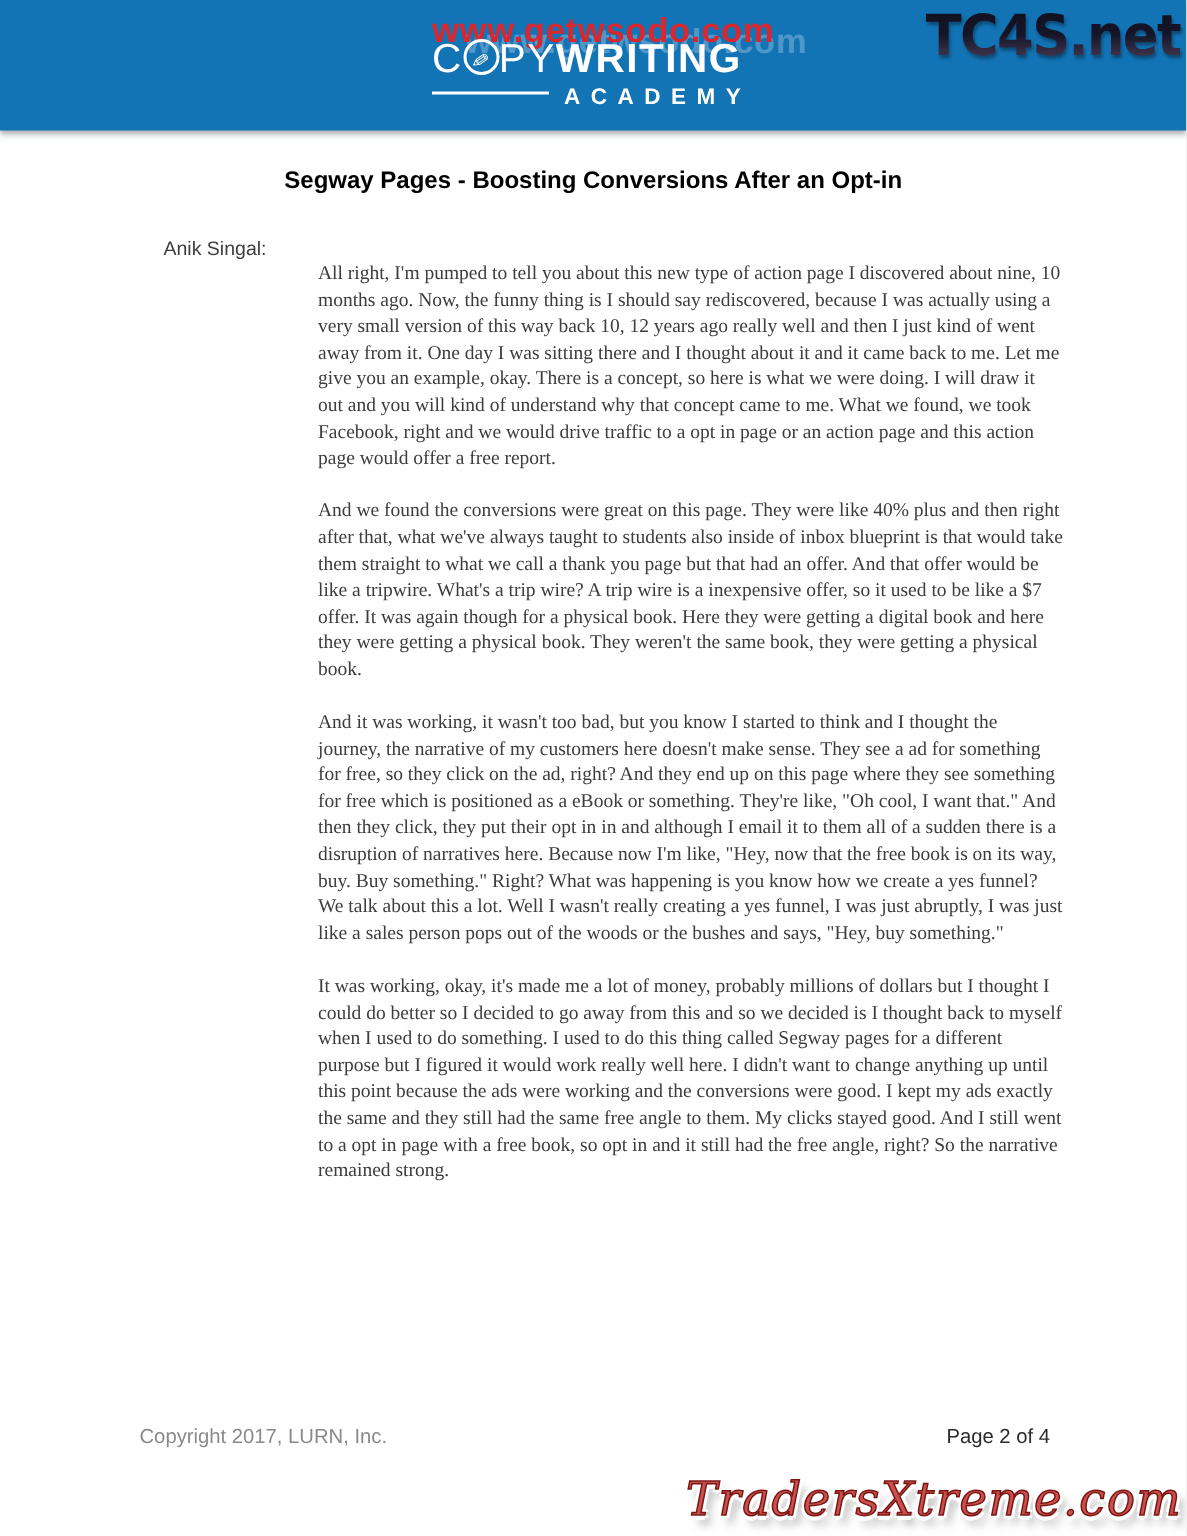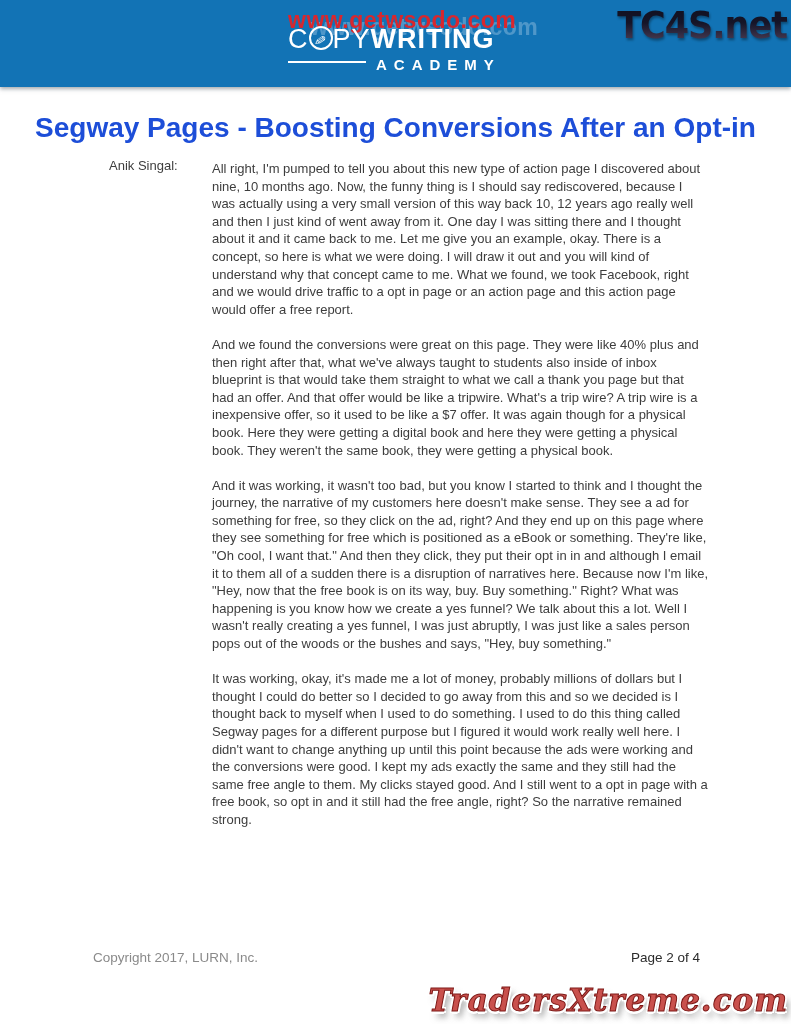--- a/index.html
+++ b/index.html
@@ -55,32 +55,32 @@
     background:linear-gradient(180deg,#10101f 0%,#151528 45%,#564660 100%);
     -webkit-background-clip:text;background-clip:text;color:transparent;
     transform:scaleY(1.08);
     filter:drop-shadow(1px 2px 1px rgba(0,0,0,0.35));
   }
 
   
   .title{
     position:absolute;top:112px;left:0;width:791px;
     text-align:center;
-    font-size:28px;font-weight:bold;color:#1d4ed8;
+    font-size:16px;font-weight:bold;color:#000000;
     margin:0;
   }
   .transcript{
     position:absolute;top:157px;left:93px;width:610px;
     color:#3d3d3d;font-size:13px;line-height:17.6px;
   }
   .speaker{
     position:absolute;left:16px;top:0;width:110px;
   }
   .paras{
-    position:absolute;left:119px;top:3px;width:497px;
+    position:absolute;left:119px;top:16px;width:497px;font-family:Liberation Serif, serif;
   }
   .paras p{margin:0 0 17.6px 0;padding:0;}
 
   
   .dlsub-band{
     position:absolute;left:247px;top:491px;width:345px;height:54px;
     background:rgba(255,255,255,0.55);
     border-radius:6px;
     box-shadow:0 0 10px rgba(255,255,255,0.9), 6px 7px 8px rgba(60,60,60,0.35);
     display:flex;align-items:center;justify-content:center;
@@ -106,21 +106,21 @@
     font-size:13.5px;
     align-items:flex-end;
   }
   .copyright{color:#8a8a8a;}
   .pagenum{color:#2b2b2b;}
 
   
   .traders{
     position:absolute;top:982px;right:3px;
     font-family:"DejaVu Serif", serif;
-    font-weight:bold;font-style:italic;font-size:31px;letter-spacing:1px;
+    font-weight:normal;font-style:italic;font-size:31px;letter-spacing:1px;
     color:#c9514d;
     -webkit-text-stroke:1px #7a1513;
     text-shadow:
       -2px -2px 0 #ffffff, 2px -2px 0 #ffffff,
       -2px 2px 0 #ffffff, 2px 2px 0 #ffffff,
       0 3px 0 #ffffff,
       4px 6px 6px rgba(80,80,80,0.55);
     white-space:nowrap;
   }
 </style>

